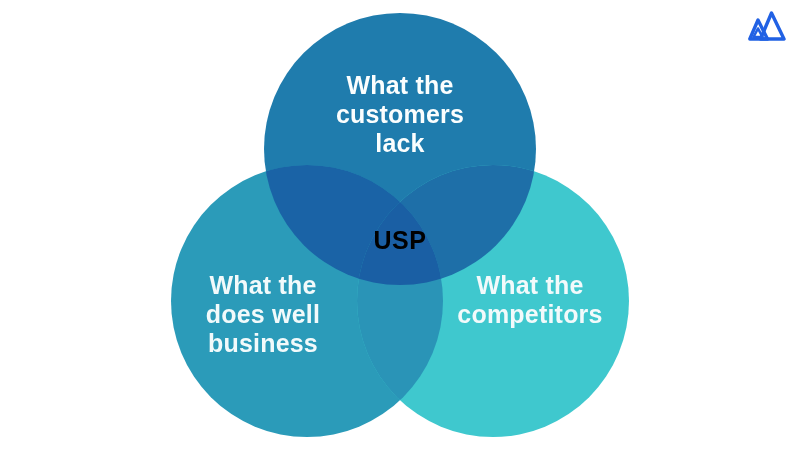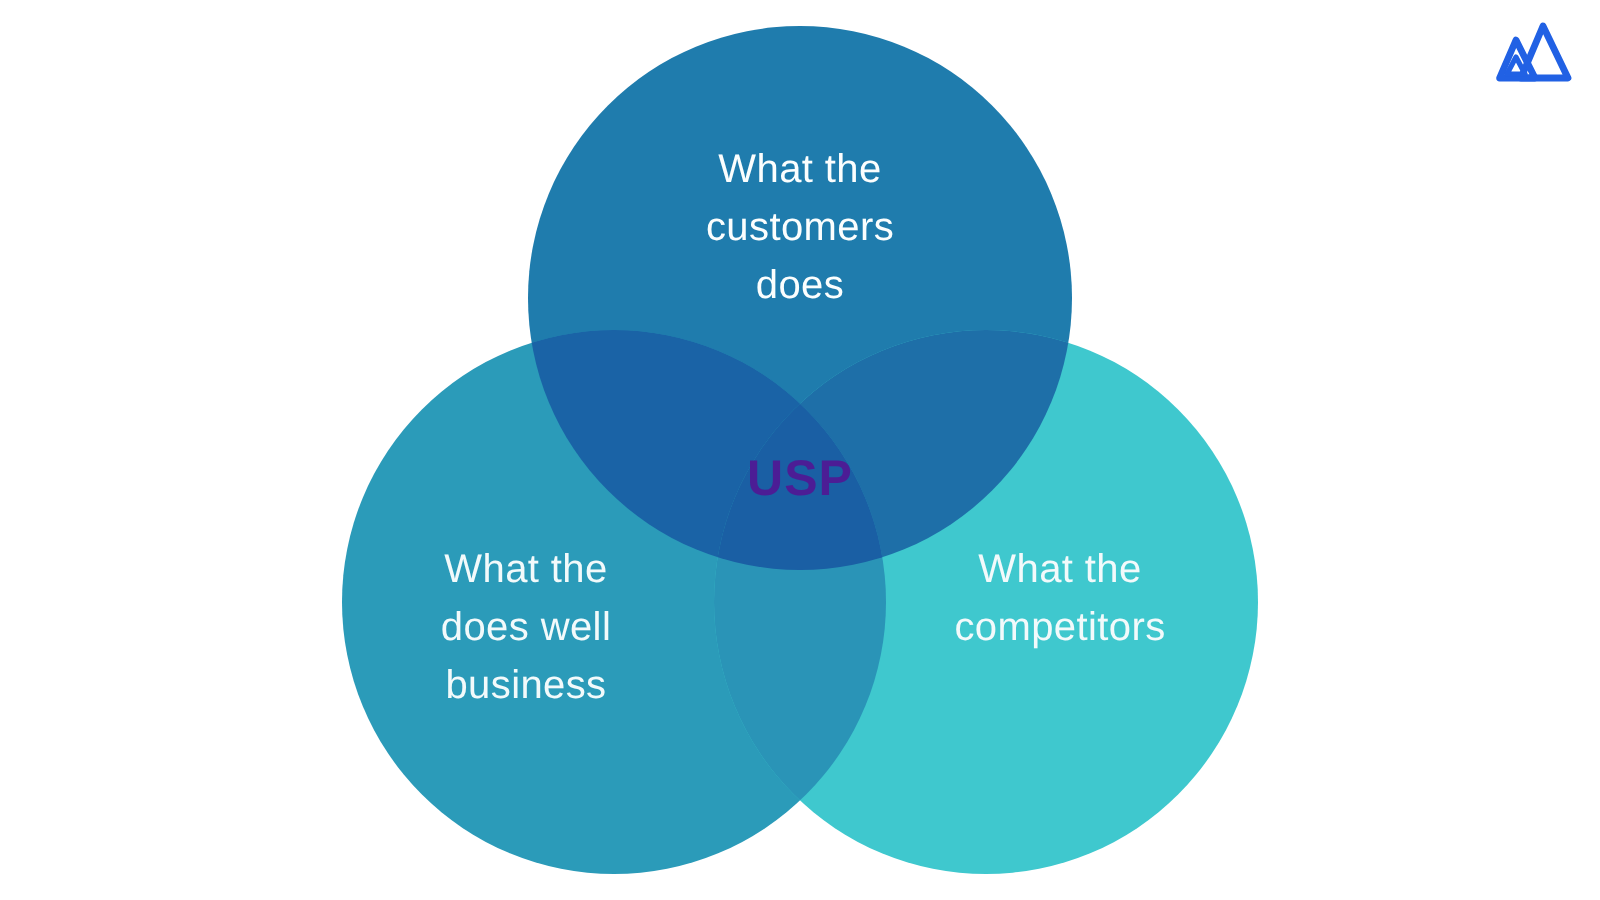--- a/index.html
+++ b/index.html
@@ -21,35 +21,35 @@
     top: 0;
     width: 800px;
     height: 450px;
     display: block;
   }
   .circle-label {
     position: absolute;
     width: 220px;
     text-align: center;
     color: #F2FAFB;
-    font-size: 20px;
+    font-size: 25px;
     line-height: 29px;
-    font-weight: 400;
+    font-weight: 700;
     letter-spacing: 0.2px;
     pointer-events: none;
   }
   .label-top   { left: 290px; top: 71px;  color: #FBFEFE; }
   .label-left  { left: 153px; top: 271px; }
   .label-right { left: 420px; top: 271px; }
   .usp-label {
     position: absolute;
     left: 400px;
     top: 240px;
     transform: translate(-50%, -50%);
-    color: #4c1d95;
+    color: #000000;
     font-size: 25px;
     font-weight: 700;
     letter-spacing: 0.5px;
     pointer-events: none;
   }
   .logo {
     position: absolute;
     top: 8px;
     right: 14px;
     width: 38px;
@@ -84,21 +84,21 @@
       <circle cx="493" cy="301" r="136" fill="#2A94B7"></circle>
       <g clip-path="url(#clipTop)">
         <circle cx="493" cy="301" r="136" fill="#1A5FA4"></circle>
       </g>
     </g>
   </svg>
 
   <div class="circle-label label-top">
     <div>What the</div>
     <div>customers</div>
-    <div>does</div>
+    <div>lack</div>
   </div>
 
   <div class="circle-label label-left">
     <div>What the</div>
     <div>does well</div>
     <div>business</div>
   </div>
 
   <div class="circle-label label-right">
     <div>What the</div>

